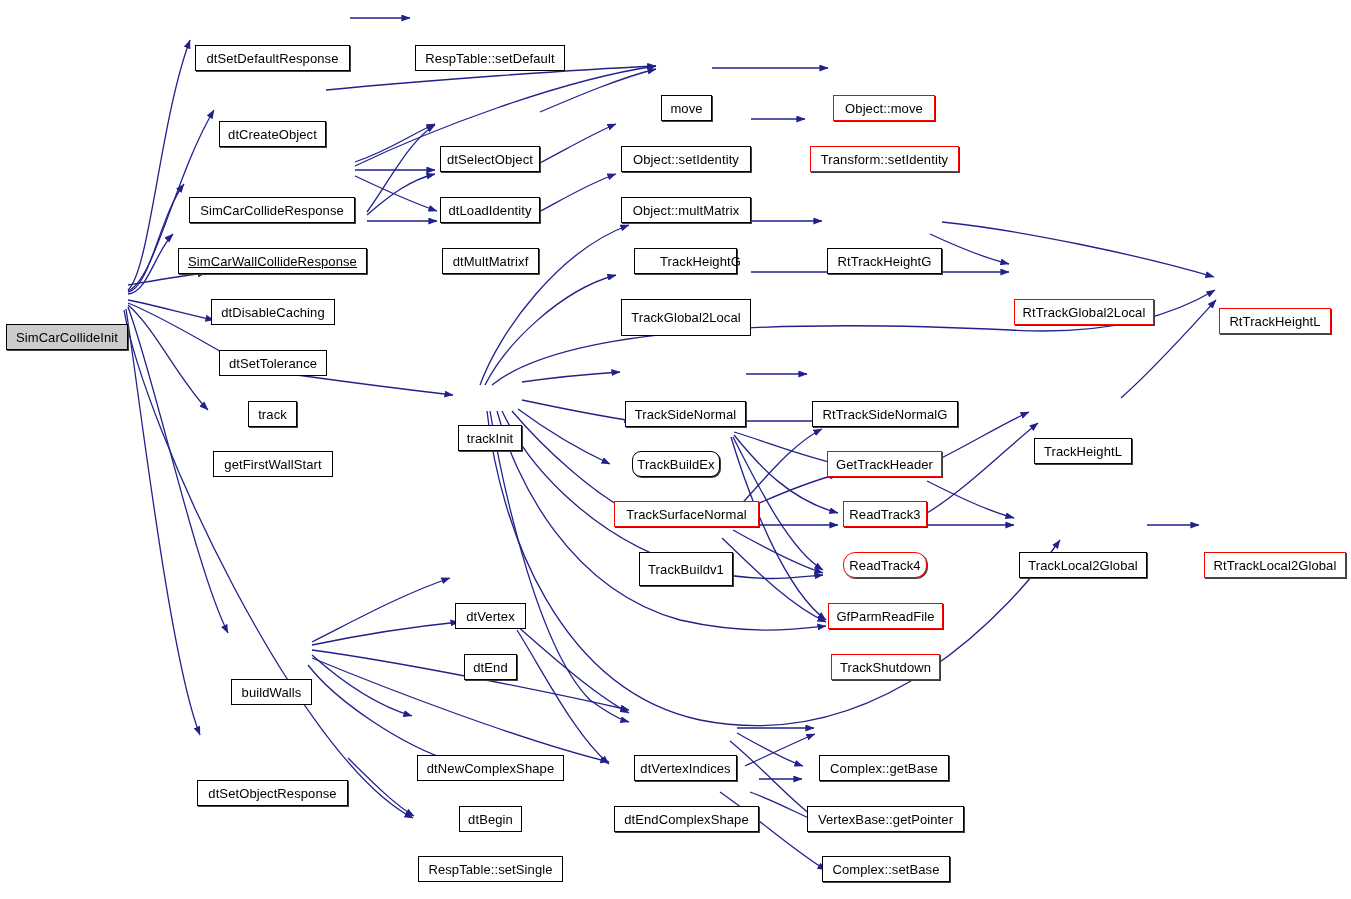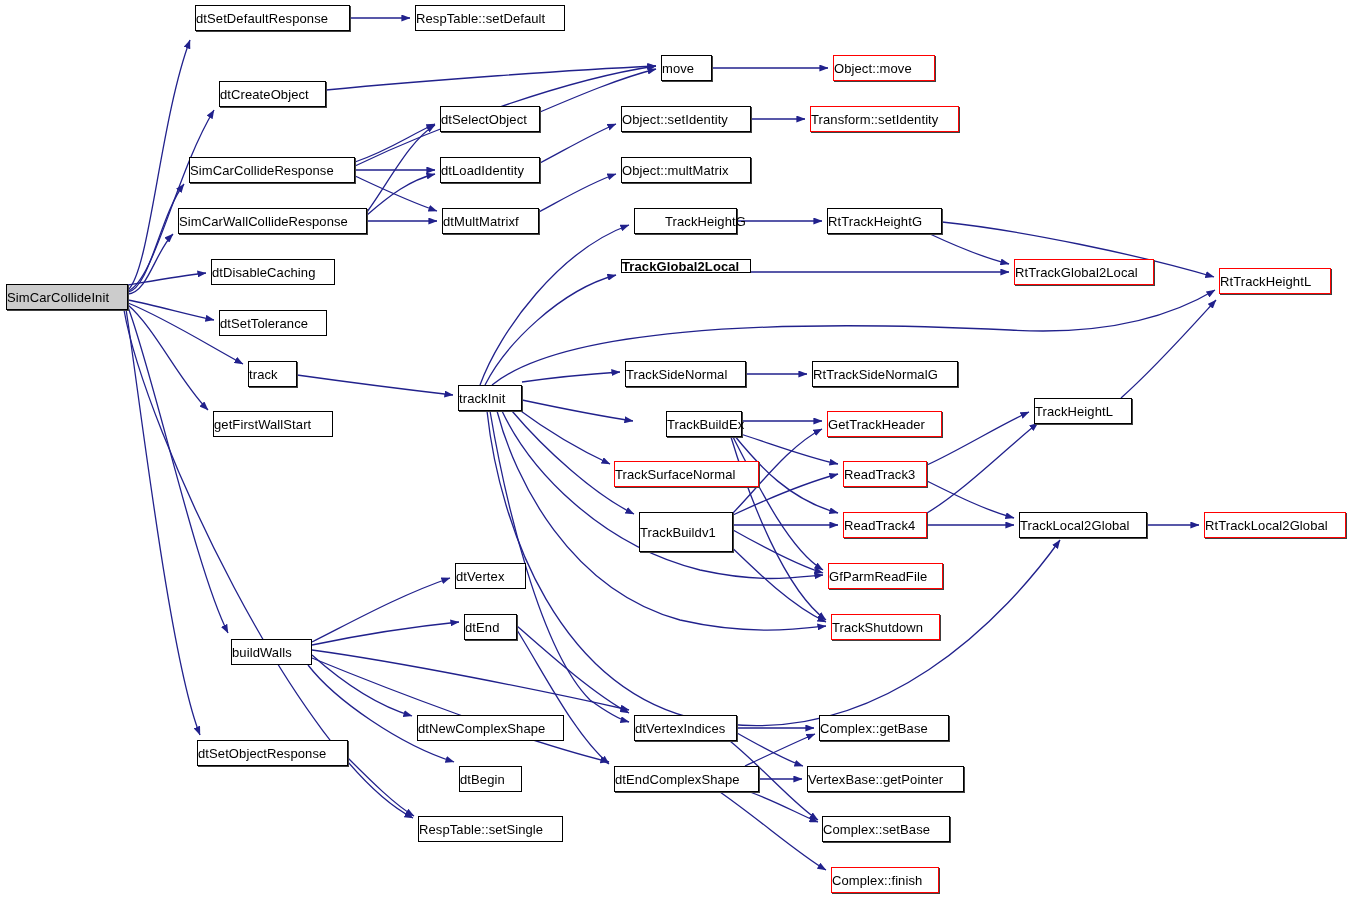--- a/index.html
+++ b/index.html
@@ -22,27 +22,29 @@
     top: 0;
     width: 1351px;
     height: 899px;
     pointer-events: none;
   }
   .node {
     position: absolute;
     box-sizing: border-box;
     display: flex;
     align-items: center;
+    justify-content: center;
     background: #ffffff;
     border: 1px solid #000000;
     font-size: 13px;
     color: #000000;
     white-space: nowrap;
     letter-spacing: 0.1px;
     line-height: 1;
+    margin-top: 40px;
   }
   .node.red {
     border-color: #ff0000;
   }
   .node.thick {
     border-width: 1px;
     box-shadow: 1px 1px 0 0 #404040;
   }
   .node.root {
     background: #cccccc;
@@ -146,21 +148,21 @@
       </div>
       <div class="node thick" style="left: 195px; top: 5px; width: 155px; height: 26px;">
         <span class="node-label">dtSetDefaultResponse</span>
       </div>
       <div class="node thick" style="left: 219px; top: 81px; width: 107px; height: 26px;">
         <span class="node-label">dtCreateObject</span>
       </div>
       <div class="node thick" style="left: 189px; top: 157px; width: 166px; height: 26px;">
         <span class="node-label">SimCarCollideResponse</span>
       </div>
-      <div class="node thick" style="left: 178px; top: 208px; width: 189px; height: 26px;">
+      <div class="node thick" style="left: 178px; top: 208px; width: 189px; height: 26px; text-decoration: underline;">
         <span class="node-label">SimCarWallCollideResponse</span>
       </div>
       <div class="node" style="left: 211px; top: 259px; width: 124px; height: 26px;">
         <span class="node-label">dtDisableCaching</span>
       </div>
       <div class="node" style="left: 219px; top: 310px; width: 108px; height: 26px;">
         <span class="node-label">dtSetTolerance</span>
       </div>
       <div class="node thick" style="left: 248px; top: 361px; width: 49px; height: 26px;">
         <span class="node-label">track</span>
@@ -197,57 +199,57 @@
       </div>
       <div class="node red thick" style="left: 833px; top: 55px; width: 102px; height: 26px;">
         <span class="node-label">Object::move</span>
       </div>
       <div class="node red thick" style="left: 810px; top: 106px; width: 149px; height: 26px;">
         <span class="node-label">Transform::setIdentity</span>
       </div>
       <div class="node thick" style="left: 634px; top: 208px; width: 103px; height: 26px; padding-left: 30px;">
         <span class="node-label">TrackHeightG</span>
       </div>
-      <div class="node" style="left: 621px; top: 259px; width: 130px; height: 14px; font-weight: bold;">
+      <div class="node" style="left: 621px; top: 259px; width: 130px; height: 37px;">
         <span class="node-label">TrackGlobal2Local</span>
       </div>
       <div class="node thick" style="left: 827px; top: 208px; width: 115px; height: 26px;">
         <span class="node-label">RtTrackHeightG</span>
       </div>
       <div class="node red thick" style="left: 1014px; top: 259px; width: 140px; height: 26px;">
         <span class="node-label">RtTrackGlobal2Local</span>
       </div>
       <div class="node red thick" style="left: 1219px; top: 268px; width: 112px; height: 26px;">
         <span class="node-label">RtTrackHeightL</span>
       </div>
       <div class="node thick" style="left: 458px; top: 385px; width: 64px; height: 26px;">
         <span class="node-label">trackInit</span>
       </div>
       <div class="node thick" style="left: 625px; top: 361px; width: 121px; height: 26px;">
         <span class="node-label">TrackSideNormal</span>
       </div>
       <div class="node thick" style="left: 812px; top: 361px; width: 146px; height: 26px;">
         <span class="node-label">RtTrackSideNormalG</span>
       </div>
-      <div class="node thick" style="left: 666px; top: 411px; width: 76px; height: 26px;">
+      <div class="node thick" style="left: 632px; top: 411px; width: 88px; height: 26px; border-radius: 9px;">
         <span class="node-label">TrackBuildEx</span>
       </div>
       <div class="node red thick" style="left: 614px; top: 461px; width: 145px; height: 26px;">
         <span class="node-label">TrackSurfaceNormal</span>
       </div>
-      <div class="node thick" style="left: 639px; top: 512px; width: 94px; height: 40px;">
+      <div class="node thick" style="left: 639px; top: 512px; width: 94px; height: 34px;">
         <span class="node-label">TrackBuildv1</span>
       </div>
       <div class="node red thick" style="left: 827px; top: 411px; width: 115px; height: 26px;">
         <span class="node-label">GetTrackHeader</span>
       </div>
       <div class="node red thick" style="left: 843px; top: 461px; width: 84px; height: 26px;">
         <span class="node-label">ReadTrack3</span>
       </div>
-      <div class="node red thick" style="left: 843px; top: 512px; width: 84px; height: 26px;">
+      <div class="node red thick" style="left: 843px; top: 512px; width: 84px; height: 26px; border-radius: 12px;">
         <span class="node-label">ReadTrack4</span>
       </div>
       <div class="node red thick" style="left: 828px; top: 563px; width: 115px; height: 26px;">
         <span class="node-label">GfParmReadFile</span>
       </div>
       <div class="node red thick" style="left: 831px; top: 614px; width: 109px; height: 26px;">
         <span class="node-label">TrackShutdown</span>
       </div>
       <div class="node thick" style="left: 1034px; top: 398px; width: 98px; height: 26px;">
         <span class="node-label">TrackHeightL</span>

